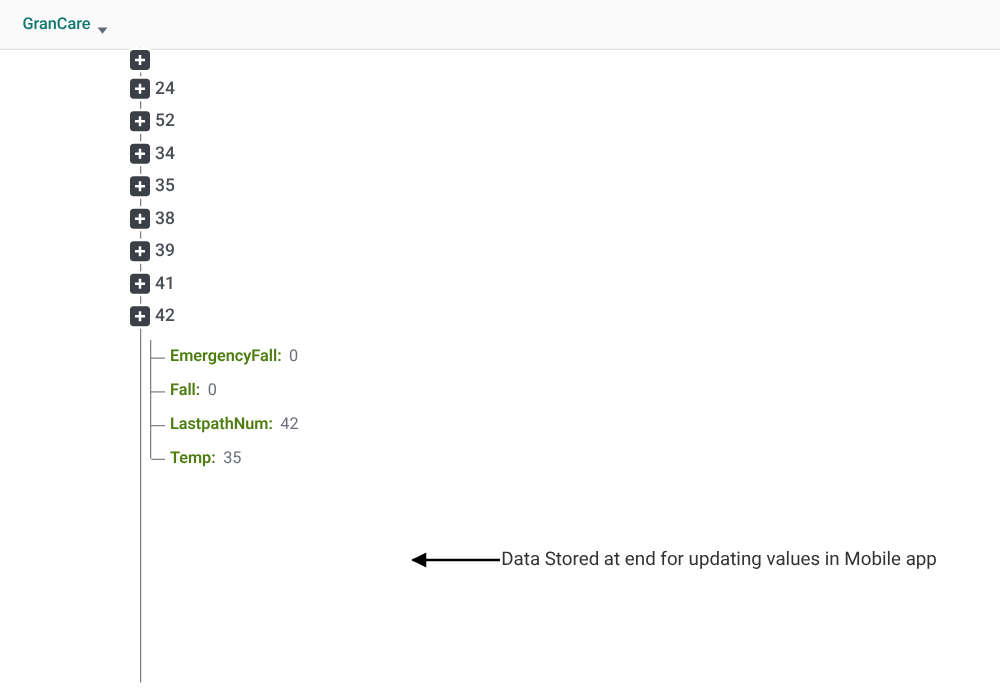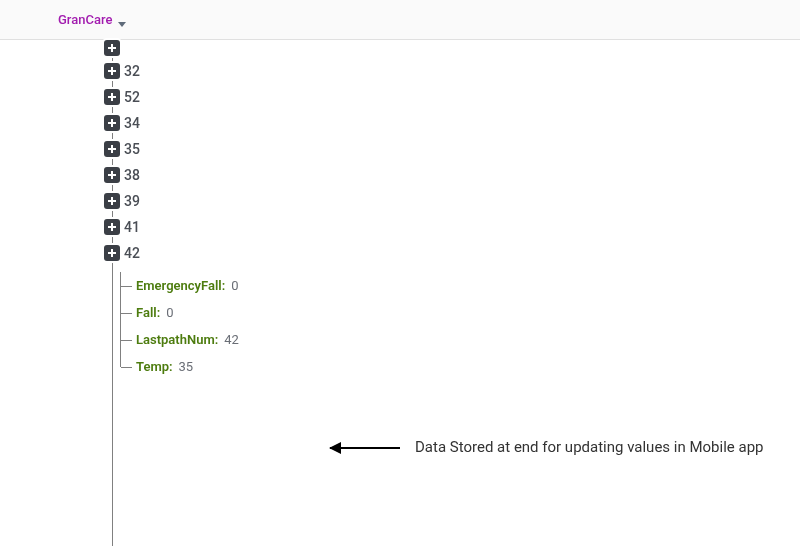--- a/index.html
+++ b/index.html
@@ -1,38 +1,38 @@
 <!DOCTYPE html>
 <html><head>
   <meta charset="utf-8">
   <style>
     * { margin: 0; padding: 0; box-sizing: border-box; }
     body { font-family: "Segoe UI", Roboto, Arial, sans-serif; background: #fff; width: 800px; height: 560px; overflow: hidden; }
     .topbar { display: flex; align-items: center; padding: 8px 12px; border-bottom: 1px solid #e0e0e0; background: #fafafa; }
-    .project-select { display: inline-flex; align-items: flex-end; gap: 6px; color: #a21caf; font-size: 13px; font-weight: 500; cursor: pointer; padding: 4px 6px; margin-left: 40px; }
+    .project-select { display: inline-flex; align-items: flex-end; gap: 6px; color: #0f766e; font-size: 13px; font-weight: 500; cursor: pointer; padding: 4px 6px; }
     .caret { width: 0; height: 0; border-left: 4px solid transparent; border-right: 4px solid transparent; border-top: 5px solid #5f6b7a; }
     .content-pane { padding: 8px 18px 0 86px; position: relative; height: calc(100% - 34px); }
     .vline { position: absolute; left: 112px; top: -2px; bottom: 20px; width: 1px; background: #808080; }
     .tree-rows { position: relative; }
     .row { display: flex; align-items: center; height: 26px; position: relative; padding-left: 26px; }
     .tick { position: absolute; left: 26px; top: 50%; width: 10px; height: 1px; background: #808080; }
     .plus { width: 16px; height: 16px; border-radius: 3px; background: #3b3f46; display: flex; align-items: center; justify-content: center; position: absolute; left: 18px; top: 50%; transform: translateY(-50%); z-index: 2; box-shadow: 0 0 0 2px #fff; }
     .plus::before, .plus::after { content: ""; position: absolute; background: #fff; }
     .plus::before { width: 8px; height: 2px; }
     .plus::after  { width: 2px; height: 8px; }
     .lbl-num { font-size: 14px; color: #4a4e55; margin-left: 12px; font-weight: 500; }
     .leaf-block { margin-top: 6px; margin-left: 14px; position: relative; }
     .leaf-vline { position: absolute; left: 20px; top: 0; bottom: 13px; width: 1px; background: #808080; }
     .leaf { display: flex; align-items: center; height: 27px; padding-left: 36px; position: relative; }
     .leaf-tick { position: absolute; left: 20px; top: 50%; width: 12px; height: 1px; background: #808080; }
     .leaf:last-child .leaf-tick::after { content: ""; position: absolute; left: 0; top: 0; bottom: -14px; width: 1px; background: #fff; }
     .leaf-key { font-size: 13px; font-weight: 600; color: #4d7c0f; }
     .leaf-val { font-size: 13px; color: #6a6e76; margin-left: 6px; }
     
-    .annot { position: absolute; left: 330px; top: 398px; display: flex; align-items: center; gap: 15px; }
+    .annot { position: absolute; left: 330px; top: 398px; display: flex; align-items: center; gap: 1px; }
     .arrow-shaft { width: 70px; height: 2px; background: #000; position: relative; }
     .arrow-shaft::before { content: ""; position: absolute; left: -1px; top: -5px; border-right: 12px solid #000; border-top: 6px solid transparent; border-bottom: 6px solid transparent; }
     .annot-text { font-size: 15px; color: #333; line-height: 1.3; }
   </style>
 </head>
 <body>
 
 <div class="topbar">
   <div class="project-select">
     <span>GranCare</span>
@@ -45,21 +45,21 @@
 
   <div class="tree-rows">
 
     <div class="row" style="height:10px;">
       <div class="plus" style="top:0;"></div>
     </div>
 
     <div class="row">
       <div class="plus"></div>
       <div class="tick"></div>
-      <span class="lbl-num">32</span>
+      <span class="lbl-num">24</span>
     </div>
     <div class="row">
       <div class="plus"></div>
       <div class="tick"></div>
       <span class="lbl-num">52</span>
     </div>
     <div class="row">
       <div class="plus"></div>
       <div class="tick"></div>
       <span class="lbl-num">34</span>

